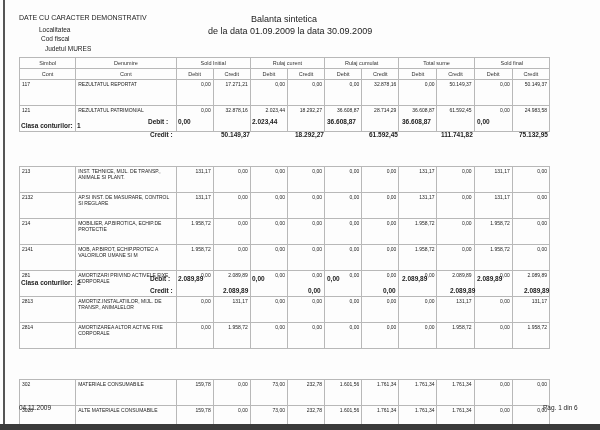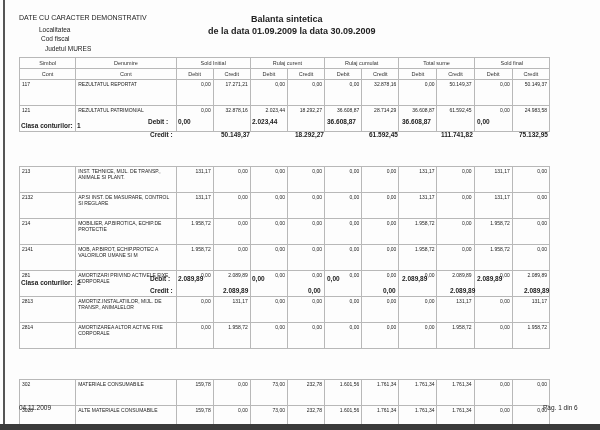--- a/index.html
+++ b/index.html
@@ -16,22 +16,22 @@
     border-left: 2px solid #555;
   }
   .bottom-edge {
     position: absolute; left: 0; top: 424px; width: 600px; height: 6px;
     background: #3a3a3a;
   }
   .company { position: absolute; left: 14px; top: 14px; font-size: 7px; }
   .loc { position: absolute; left: 34px; top: 26px; font-size: 6.5px; }
   .cf { position: absolute; left: 36px; top: 35px; font-size: 6.5px; }
   .jud { position: absolute; left: 40px; top: 45px; font-size: 6.5px; }
-  .title { position: absolute; left: 246px; top: 14px; font-size: 9px; font-weight: bold; }
-  .subtitle { position: absolute; left: 203px; top: 26px; font-size: 9px; font-weight: bold; text-align: right; }
+  .title { position: absolute; left: 246px; top: 14px; font-size: 9px; font-weight: normal; }
+  .subtitle { position: absolute; left: 203px; top: 26px; font-size: 9px; font-weight: normal; text-align: right; }
 
   table.bal {
     position: absolute; left: 14px; top: 57px;
     border-collapse: collapse; table-layout: fixed;
     width: 531px;
     font-size: 5px;
   }
   table.bal th, table.bal td {
     border: 1px solid #b8b8b8;
     padding: 1px 2px;

